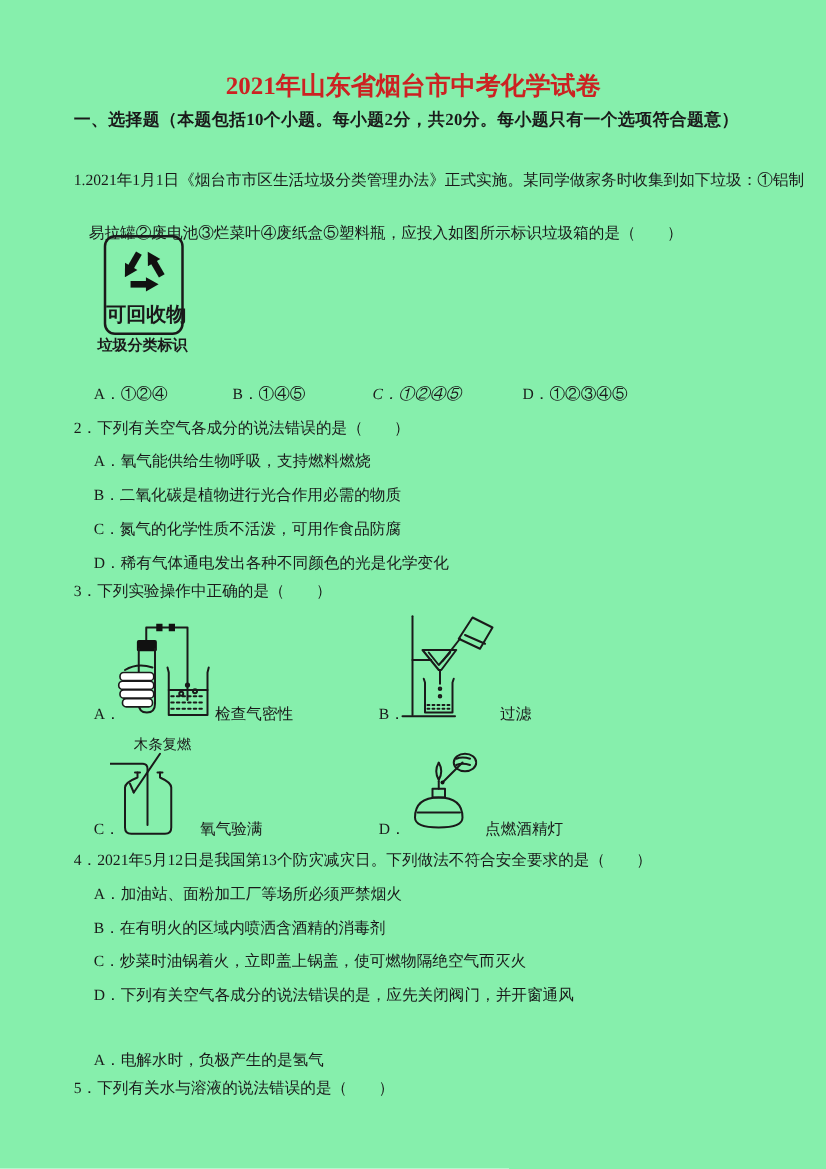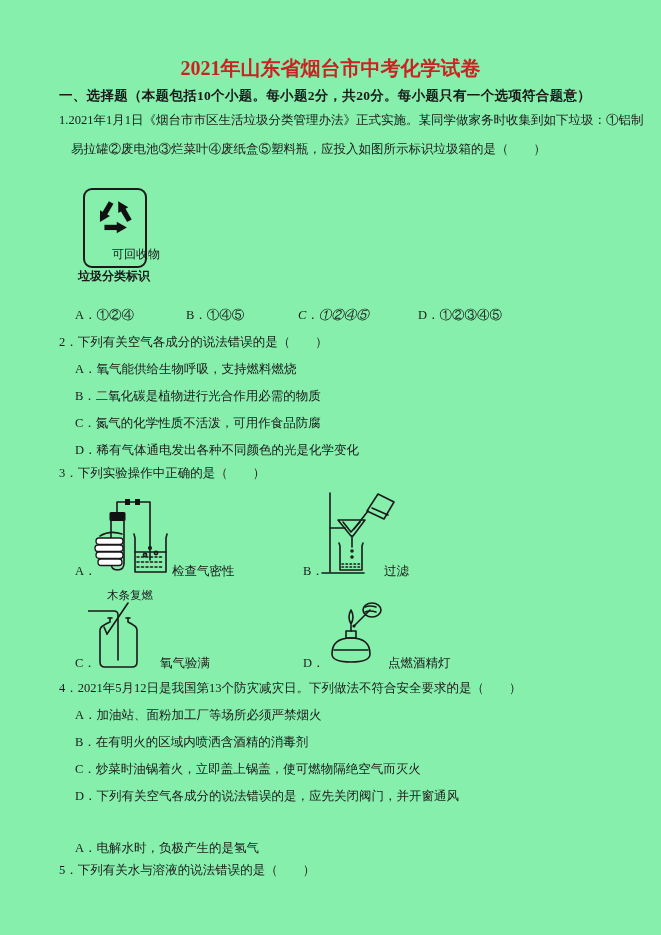--- a/index.html
+++ b/index.html
@@ -3,25 +3,25 @@
 <meta charset="utf-8">
 <style>
   html,body{margin:0;padding:0;background:#fff;}
   #page{position:relative;width:661px;height:935px;background:#86efac;overflow:hidden;
         font-family:"Liberation Serif","DejaVu Serif",serif;color:#1a1a1a;}
   .abs{position:absolute;white-space:nowrap;}
   .title{left:0;top:55px;width:661px;text-align:center;font-size:20px;font-weight:bold;}
   .section{left:59px;top:87px;font-size:13.5px;font-weight:bold;letter-spacing:.3px;}
   .stem{font-size:12.5px;}
   .opt{font-size:12.5px;}
-  .q1stem{left:59px;top:106px;width:584px;white-space:normal;line-height:29px;
+  .q1stem{left:59px;top:123px;width:584px;white-space:normal;line-height:42px;
           padding-left:12px;text-indent:-12px;font-size:12.5px;}
   .recycle-box{left:83px;top:188px;width:60px;height:76px;border:2px solid #1a1a1a;
                border-radius:9px;text-align:center;}
-  .recycle-label{position:absolute;left:0;bottom:3px;width:100%;font-size:12px;font-weight:normal;padding-left:21px;}
+  .recycle-label{position:absolute;left:0;bottom:3px;width:100%;font-size:16px;font-weight:bold;}
   .fig-caption{font-size:12.5px;}
   .note{font-size:11.5px;}
   svg{display:block;}
   .stroke{fill:none;stroke:#1a1a1a;stroke-width:1.6;stroke-linecap:round;stroke-linejoin:round;}
 </style>
 </head>
 <body>
 
 <div id="page">
 
@@ -98,21 +98,21 @@
 
     <path class="stroke" d="M21,54 L22,57 L22,81 L44,81 L44,57 L45,54"></path>
     <path class="stroke" stroke-width="1" stroke-dasharray="1.5,2.5" d="M24,75 L42,75 M24,78 L42,78"></path>
     <circle class="stroke" stroke-width="1" cx="34" cy="62" r="1"></circle>
     <circle class="stroke" stroke-width="1" cx="34" cy="68" r="1"></circle>
   </svg>
 
   <div class="abs opt" style="left:75px;top:563px;">A．</div>
   <div class="abs fig-caption" style="left:172px;top:563px;">检查气密性</div>
   <div class="abs opt" style="left:303px;top:563px;">B．</div>
-  <div class="abs fig-caption" style="left:384px;top:563px;">过滤</div>
+  <div class="abs fig-caption" style="left:400px;top:563px;">过滤</div>
 
   <div class="abs note" style="left:107px;top:588px;">木条复燃</div>
   <svg class="abs" style="left:88px;top:600px;" width="78" height="70" viewBox="0 0 78 70">
     <path class="stroke" stroke-width="2.6" d="M0,11 L26,11 Q30,11 30,15 L30,60"></path>
     <path class="stroke" stroke-width="2.4" d="M40,3 L19,34"></path>
     <path class="stroke" stroke-width="1.4" d="M19,34 L16,27"></path>
     <path class="stroke" stroke-width="1.8" d="M22,18 L22,22 Q12,26 12,30 L12,62 Q12,67 17,67 L44,67 Q49,67 49,62 L49,30 Q49,26 40,22 L40,18"></path>
     <path class="stroke" stroke-width="1.8" d="M20,18 L24,18 M38,18 L42,18"></path>
   </svg>
 

